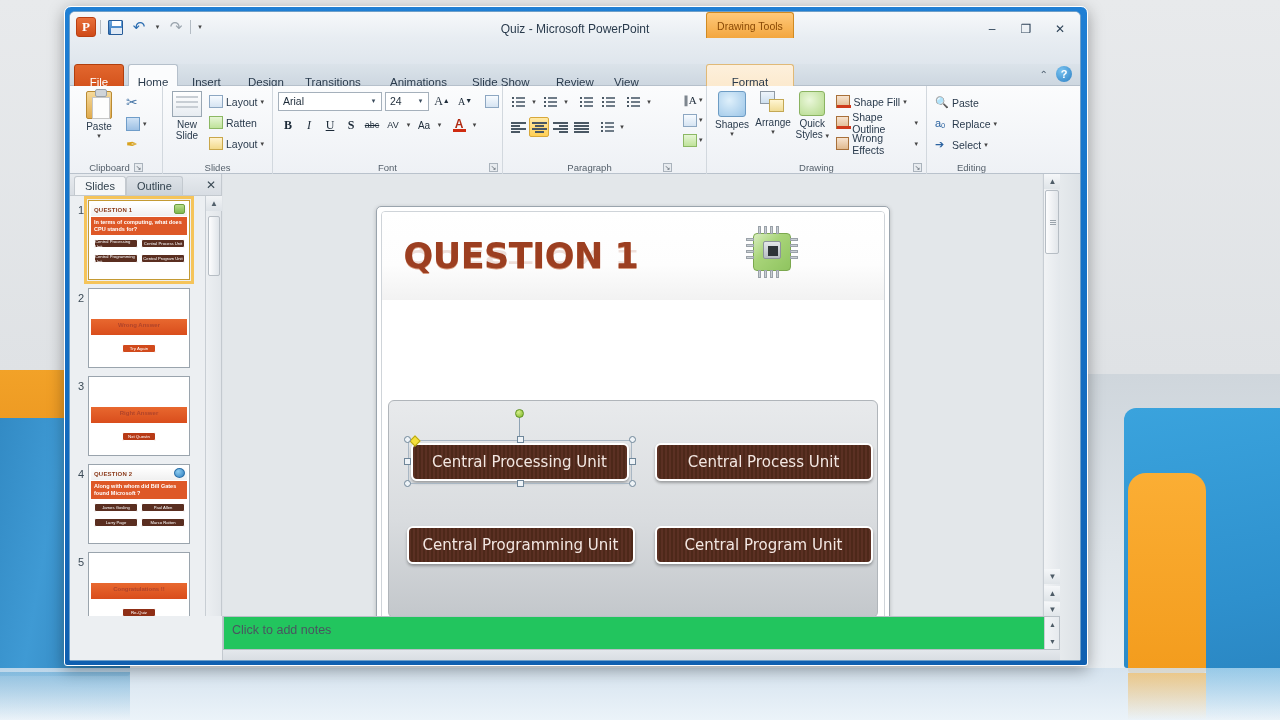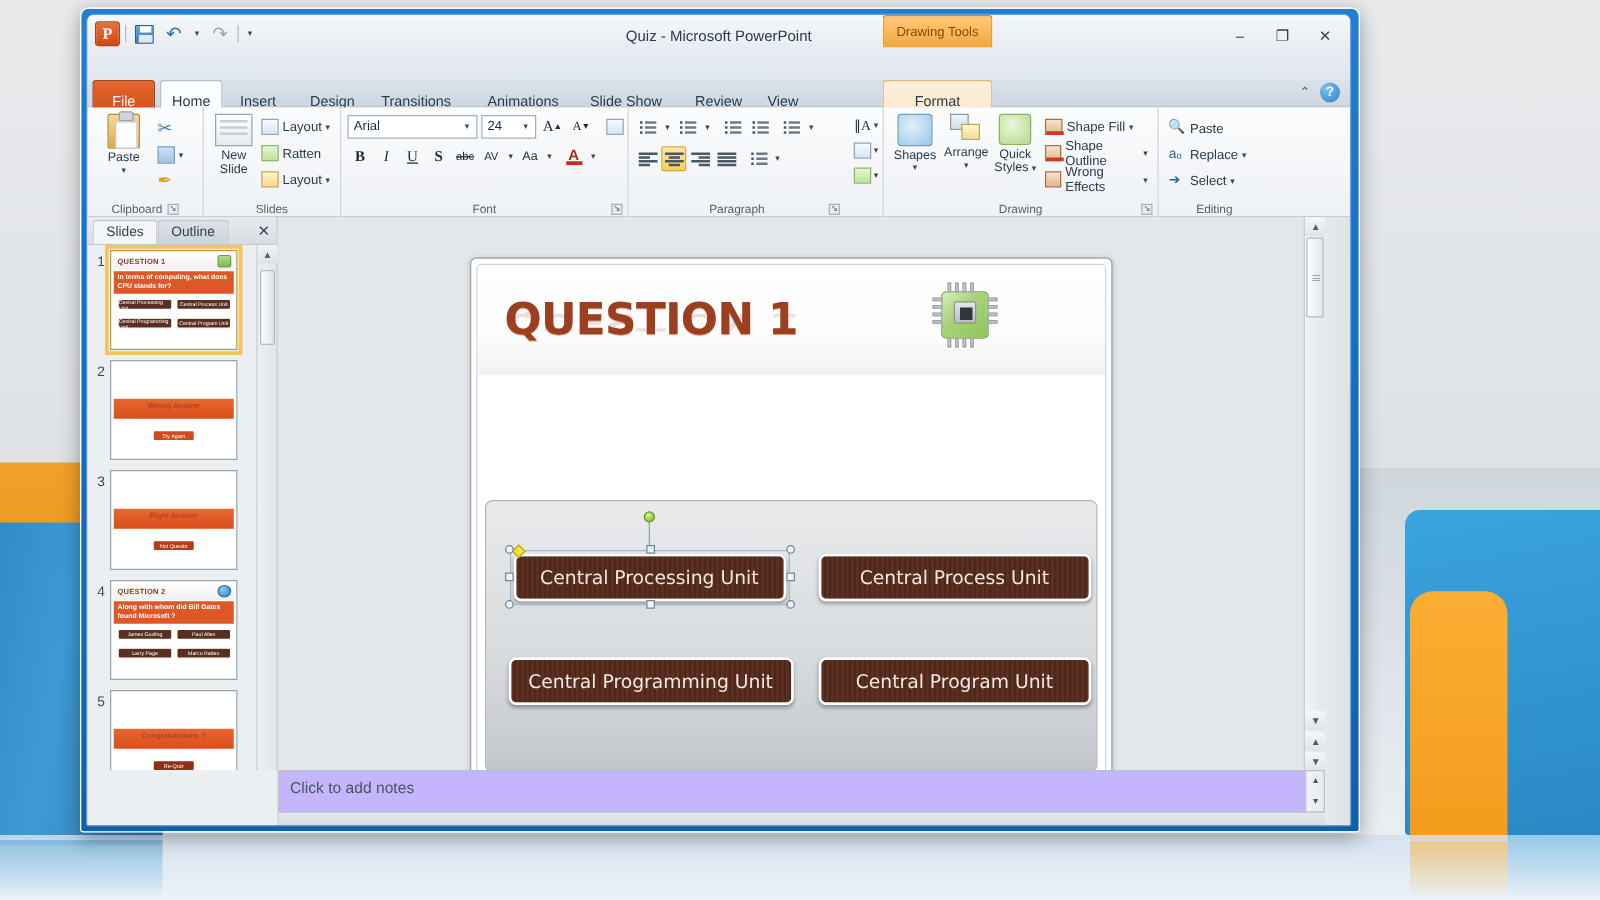--- a/index.html
+++ b/index.html
@@ -257,21 +257,21 @@
   #vthumb:after { content:''; position:absolute; left:4px; top:29px; width:6px; height:5px;
     background:repeating-linear-gradient(180deg,#9aa3ab 0 1px,transparent 1px 2px); }
   .vs-btn { position:absolute; left:0; width:17px; height:15px; display:flex;
     align-items:center; justify-content:center; font-size:8px; color:#4e5c67;
     background:linear-gradient(180deg,#f5f7f9,#dfe4e8); }
   #edge-strip { position:absolute; right:0; top:0; width:20px; height:488px;
     background:linear-gradient(90deg,#e6eaed,#dde2e6); }
 
   
   #notes { position:absolute; left:153px; right:20px; bottom:12px; height:34px;
-    background:#c4b5fd; border:1px solid #b9c0c7; }
+    background:#22c55e; border:1px solid #b9c0c7; }
   #notes-text { padding:6px 0 0 8px; font-size:12.5px; color:#4a5560; }
   #notes-scroll { position:absolute; right:0; top:0; width:15px; bottom:0;
     background:linear-gradient(90deg,#f2f4f6,#e6eaee); border-left:1px solid #c8ced4; }
   .ns-btn { width:15px; height:15px; display:flex; align-items:center; justify-content:center;
     font-size:7px; color:#4e5c67; }
   #bottom-strip { position:absolute; left:153px; right:20px; bottom:0; height:12px;
     background:linear-gradient(180deg,#e4e8ec,#d7dce1); }
   #left-bottom { position:absolute; left:0; bottom:0; width:153px; height:46px;
     background:#eceff2; border-right:1px solid #c3c9cf; }
 </style>

